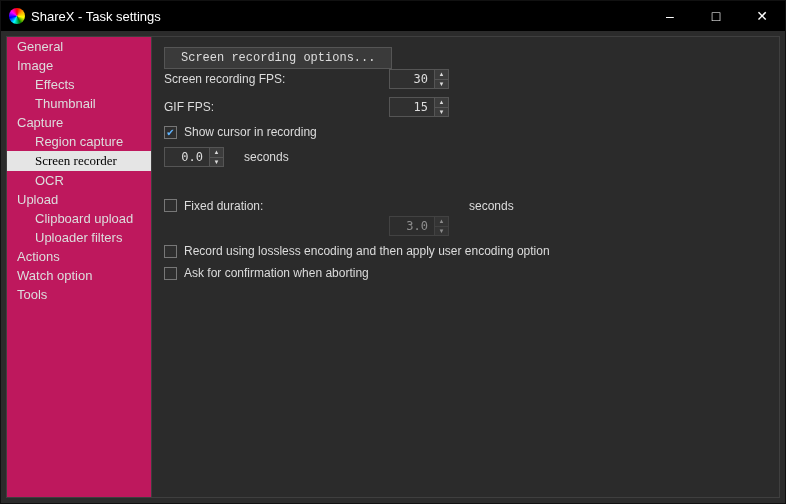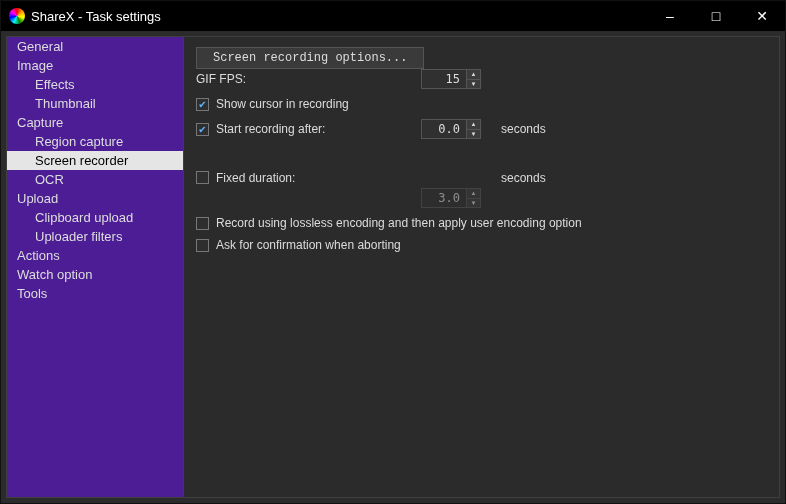--- a/index.html
+++ b/index.html
@@ -55,38 +55,39 @@
       font-size: 14px;
     }
     .client {
       flex: 1;
       display: flex;
       background: #2b2b2b;
       padding: 5px;
       gap: 0;
     }
     .sidebar {
-      width: 178px;
-      background: #4c1d95;
+      width: 146px;
+      background: #be185d;
       border: 1px solid #3f3f3f;
       overflow-y: auto;
       font-size: 13px;
       color: #ddd;
     }
     .sidebar-item {
       padding: 2px 6px 2px 10px;
       white-space: nowrap;
       cursor: pointer;
     }
     .sidebar-item.child {
       padding-left: 28px;
     }
     .sidebar-item.selected {
       background: #e5e5e5;
       color: #000;
+      font-family: Liberation Serif, serif;
     }
     .content {
       flex: 1;
       padding: 10px 12px;
       font-size: 12px;
       font-family: Consolas, "Courier New", monospace;
       color: #dcdcdc;
       border: 1px solid #3f3f3f;
       border-left: none;
       background: #2b2b2b;
@@ -195,44 +196,52 @@
         <div class="sidebar-item child">Clipboard upload</div>
         <div class="sidebar-item child">Uploader filters</div>
         <div class="sidebar-item">Actions</div>
         <div class="sidebar-item">Watch option</div>
         <div class="sidebar-item">Tools</div>
       </div>
 
     <div class="content">
       <button class="btn-options">Screen recording options...</button>
 
+      <div class="form-line">
+        <span class="col-label row-label">Screen recording FPS:</span>
+        <span class="col-input">
+          <span class="spinner">
+            <span class="spinner-value">30</span>
+            <span class="spinner-buttons">
+              <span class="spinner-btn">▲</span>
+              <span class="spinner-btn">▼</span>
+            </span>
+          </span>
+        </span>
+      </div>
 
       <div class="form-line">
         <span class="col-label row-label">GIF FPS:</span>
         <span class="col-input">
           <span class="spinner">
             <span class="spinner-value">15</span>
             <span class="spinner-buttons">
               <span class="spinner-btn">▲</span>
               <span class="spinner-btn">▼</span>
             </span>
           </span>
         </span>
       </div>
 
       <div class="form-line">
         <span class="checkbox checked"></span>
         <span class="row-label">Show cursor in recording</span>
       </div>
 
       <div class="form-line">
-        <span class="col-label">
-          <span class="checkbox checked"></span>
-          <span class="row-label">Start recording after:</span>
-        </span>
         <span class="col-input">
           <span class="spinner">
             <span class="spinner-value">0.0</span>
             <span class="spinner-buttons">
               <span class="spinner-btn">▲</span>
               <span class="spinner-btn">▼</span>
             </span>
           </span>
         </span>
         <span class="col-suffix row-label">seconds</span>

